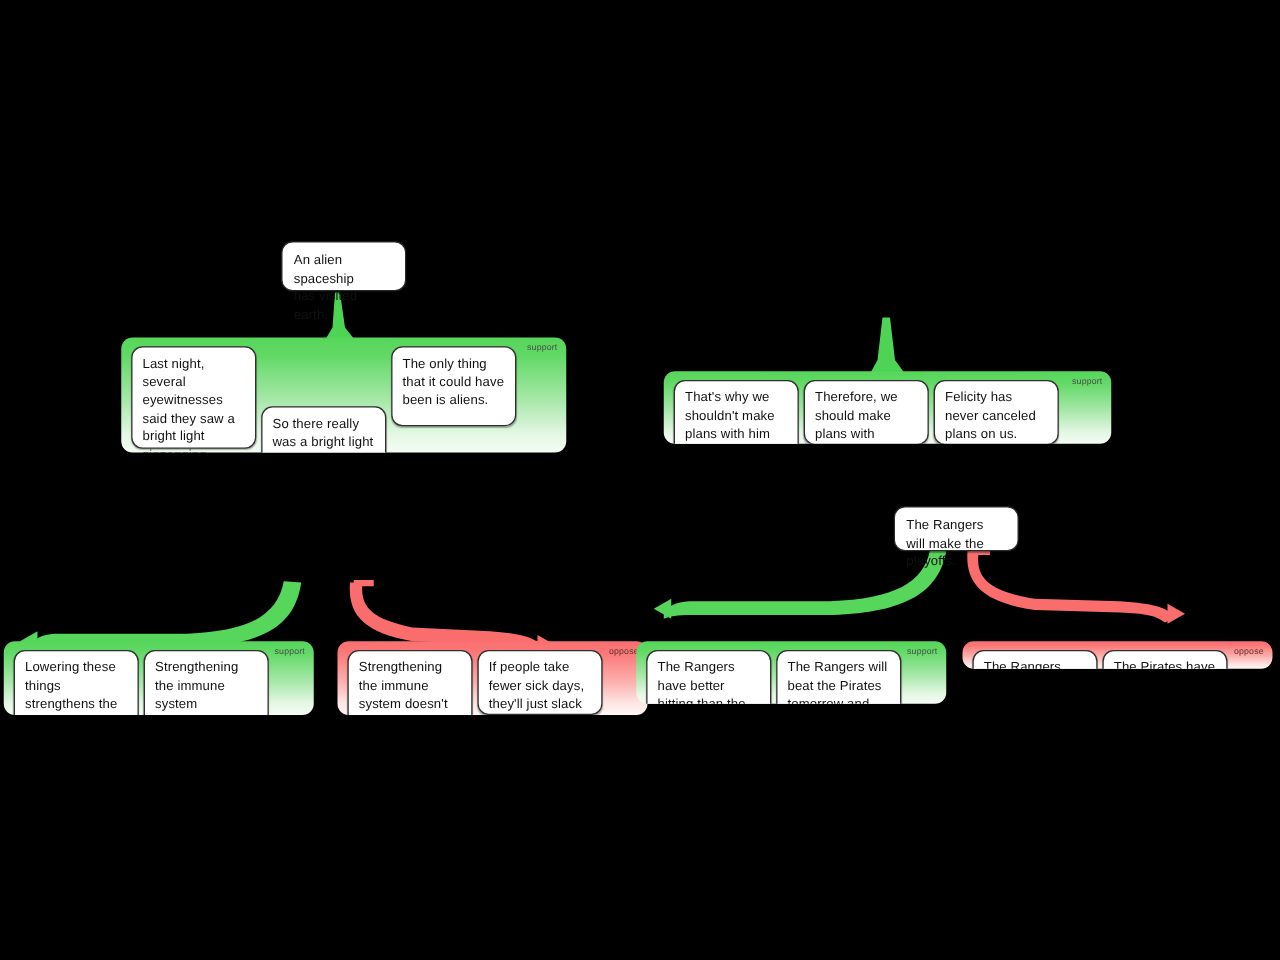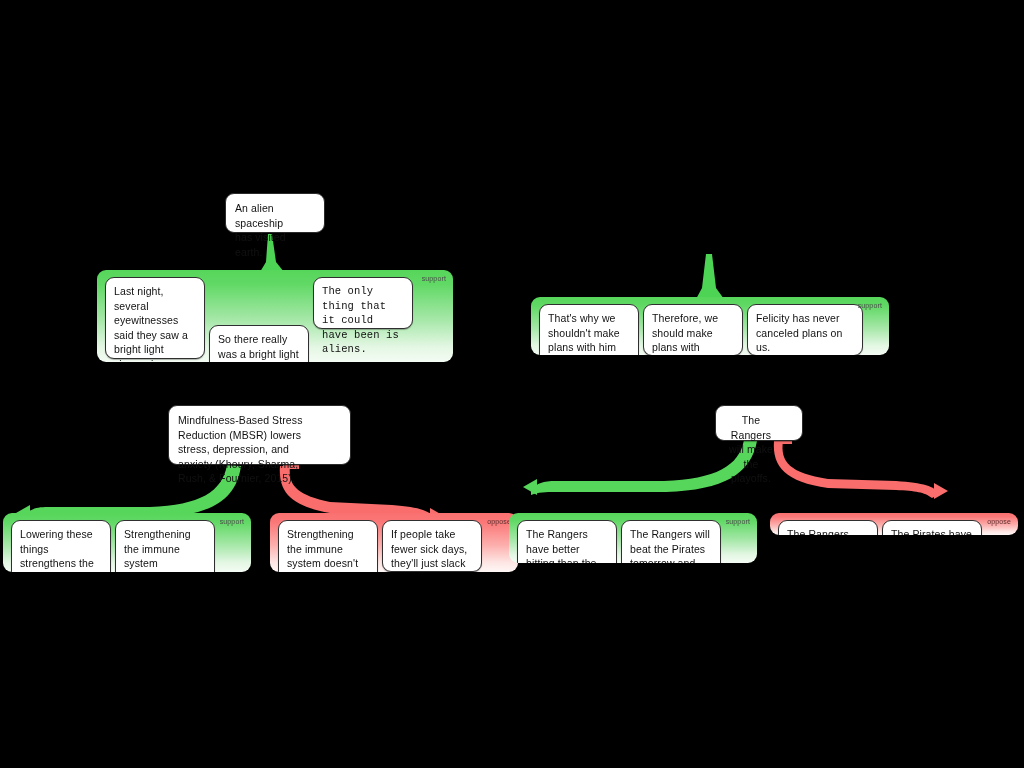--- a/index.html
+++ b/index.html
@@ -147,46 +147,45 @@
     <path d="M 775 439 L 792 439 L 792 444 L 775 444 Z" fill="#f96e6d"></path>
     <path d="M 934 483 L 934 499 L 948 491 Z" fill="#f96e6d"></path>
   </svg>
 
   <div class="bubble" style="left:225px; top:193px; width:100px; height:40px;">An alien spaceship has visited earth.</div>
 
   <div class="panel support" style="left:97px; top:270px; width:356px; height:92px;">
     <span class="panel-label">support</span>
     <div class="card" style="left:8px; top:7px; width:100px; height:82px;">Last night, several eyewitnesses said they saw a bright light zigzagging quickly through the sky.</div>
     <div class="card" style="left:112px; top:7px; width:100px; height:67px;margin-top:48px;">So there really was a bright light zigzagging quickly through the sky.</div>
-    <div class="card" style="left:216px; top:7px; width:100px; height:52px;font-family:Liberation Mono, monospace;">The only thing that it could have been is aliens.</div>
+    <div class="card" style="left:216px; top:7px; width:100px; height:64px;">The only thing that it could have been is aliens.</div>
   </div>
 
 
   <div class="panel support" style="left:531px; top:297px; width:358px; height:58px;">
     <span class="panel-label">support</span>
     <div class="card" style="left:8px; top:7px; width:100px; height:67px;">That's why we shouldn't make plans with him for tonight.</div>
     <div class="card" style="left:112px; top:7px; width:100px; height:52px;">Therefore, we should make plans with Felicity.</div>
-    <div class="card" style="left:216px; top:7px; width:116px; height:52px;">Felicity has never canceled plans on us.</div>
+    <div class="card" style="left:216px; top:7px; width:100px; height:52px;">Felicity has never canceled plans on us.</div>
   </div>
 
-  <div class="bubble" style="left:168px; top:405px; width:183px; height:60px;">Mindfulness-Based Stress Reduction (MBSR) lowers stress, depression, and anxiety (Khoury, Sharma, Rush, &amp; Fournier, 2015).</div>
 
   <div class="panel support" style="left:3px; top:513px; width:248px; height:59px;">
     <span class="panel-label">support</span>
     <div class="card" style="left:8px; top:7px; width:100px; height:67px;">Lowering these things strengthens the immune system.</div>
     <div class="card" style="left:112px; top:7px; width:100px; height:67px;">Strengthening the immune system increases productivity.</div>
   </div>
 
   <div class="panel oppose" style="left:270px; top:513px; width:248px; height:59px;">
     <span class="panel-label">oppose</span>
     <div class="card" style="left:8px; top:7px; width:100px; height:67px;">Strengthening the immune system doesn't increase productivity.</div>
     <div class="card" style="left:112px; top:7px; width:100px; height:52px;">If people take fewer sick days, they'll just slack off more.</div>
   </div>
 
-  <div class="bubble" style="left:715px; top:405px; width:88px; height:36px;text-align:center;">The Rangers will make the playoffs.</div>
+  <div class="bubble" style="left:715px; top:405px; width:100px; height:36px;">The Rangers will make the playoffs.</div>
 
   <div class="panel support" style="left:509px; top:513px; width:248px; height:50px; z-index:30;">
     <span class="panel-label">support</span>
     <div class="card" style="left:8px; top:7px; width:100px; height:52px;">The Rangers have better hitting than the Pirates.</div>
     <div class="card" style="left:112px; top:7px; width:100px; height:82px;">The Rangers will beat the Pirates tomorrow and they'll make the playoffs.</div>
   </div>
 
   <div class="panel oppose" style="left:770px; top:513px; width:248px; height:22px;">
     <span class="panel-label">oppose</span>
     <div class="card" style="left:8px; top:7px; width:100px; height:52px;">The Rangers don't have better hitting than the Pirates.</div>

